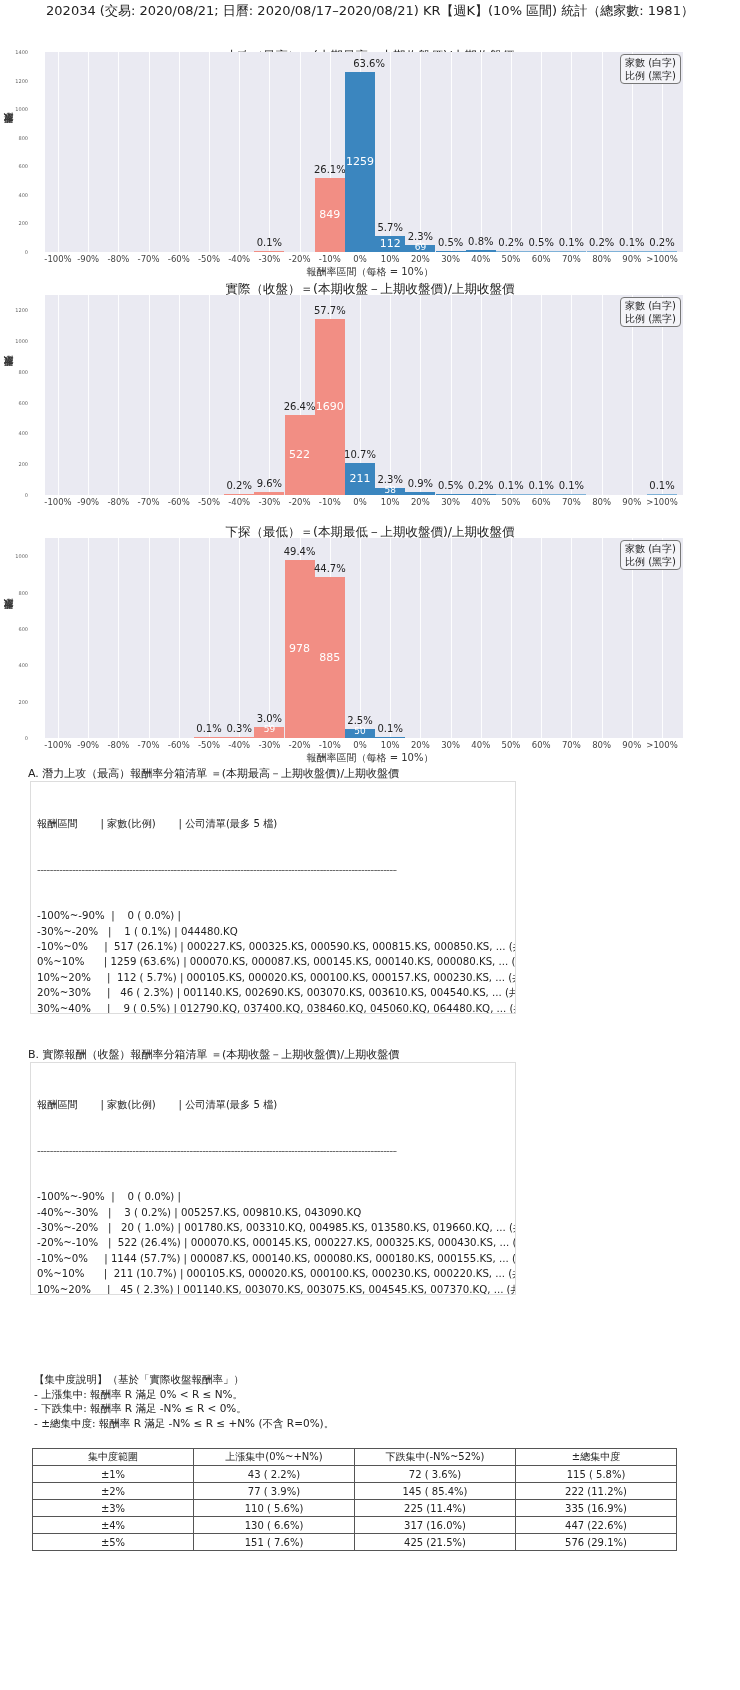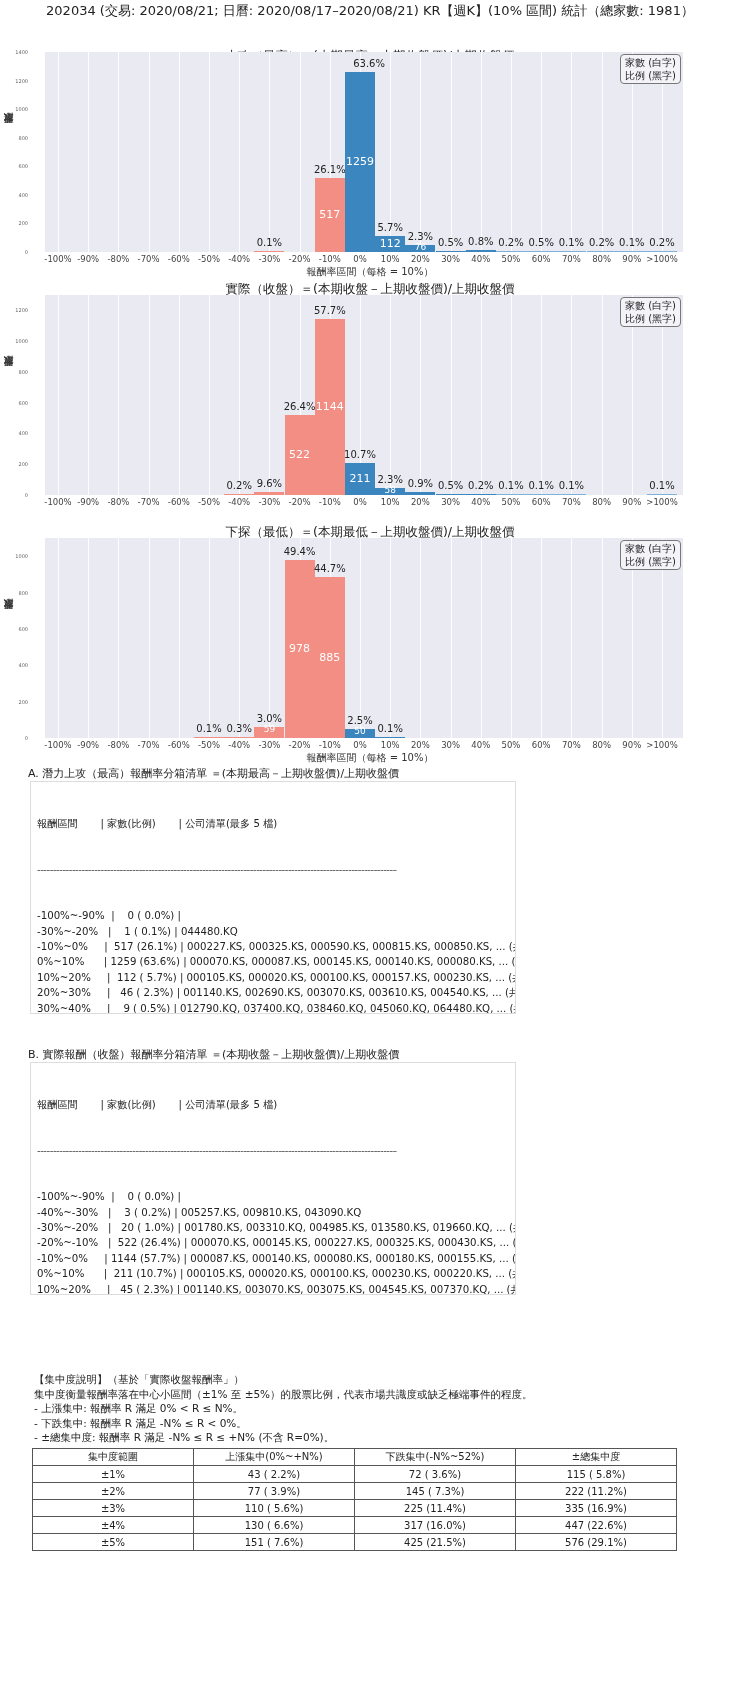--- a/index.html
+++ b/index.html
@@ -67,33 +67,33 @@
       <div class="vgrid" style="left: 73.4px;"></div>
       <div class="vgrid" style="left: 43.2px;"></div>
       <div class="vgrid" style="left: 13px;"></div>
     <div class="legend">
       <div>家數 (白字)</div>
       <div>比例 (黑字)</div>
     </div>
   <div class="bar neg" style="left: 209.4px; width: 30px; height: 1.5px;"></div>
       <div class="bar-pct" style="left: 199.4px; top: 184.5px;">0.1%</div>
       <div class="bar neg" style="left: 269.8px; width: 30px; height: 73.8571px;">
-        <div class="bar-count" style="top: 29.9286px;">517</div>
+        <div class="bar-count" style="top: 29.9286px;">849</div>
       </div>
       <div class="bar-pct" style="left: 259.8px; top: 112.143px;">26.1%</div>
       <div class="bar pos" style="left: 300px; width: 30px; height: 179.857px;">
         <div class="bar-count" style="top: 82.9286px;">1259</div>
       </div>
       <div class="bar-pct" style="left: 290px; top: 6.14286px; text-align: right;">63.6%</div>
       <div class="bar pos" style="left: 330.2px; width: 30px; height: 16px;">
         <div class="bar-count" style="top: 1px;">112</div>
       </div>
       <div class="bar-pct" style="left: 320.2px; top: 170px;">5.7%</div>
       <div class="bar pos" style="left: 360.4px; width: 30px; height: 6.57143px;">
-        <div class="bar-count" style="top: -3px; font-size: 9px;">76</div>
+        <div class="bar-count" style="top: -3px; font-size: 9px;">69</div>
       </div>
       <div class="bar-pct" style="left: 350.4px; top: 179.429px;">2.3%</div>
       <div class="bar pos" style="left: 390.6px; width: 30px; height: 1.5px;"></div>
       <div class="bar-pct" style="left: 380.6px; top: 184.5px;">0.5%</div>
       <div class="bar pos" style="left: 420.8px; width: 30px; height: 2.14286px;"></div>
       <div class="bar-pct" style="left: 410.8px; top: 183.857px;">0.8%</div>
       <div class="bar pos light" style="left: 451px; width: 30px; height: 1.5px;"></div>
       <div class="bar-pct" style="left: 441px; top: 184.5px;">0.2%</div>
       <div class="bar pos light" style="left: 481.2px; width: 30px; height: 1.5px;"></div>
       <div class="bar-pct" style="left: 471.2px; top: 184.5px;">0.5%</div>
@@ -172,21 +172,21 @@
     </div>
   <div class="bar neg" style="left: 179.2px; width: 30px; height: 1.5px;"></div>
       <div class="bar-pct" style="left: 169.2px; top: 184.5px;">0.2%</div>
       <div class="bar neg" style="left: 209.4px; width: 30px; height: 3.07692px;"></div>
       <div class="bar-pct" style="left: 199.4px; top: 182.923px;">9.6%</div>
       <div class="bar neg" style="left: 239.6px; width: 30px; height: 80.3077px;">
         <div class="bar-count" style="top: 33.1538px;">522</div>
       </div>
       <div class="bar-pct" style="left: 229.6px; top: 105.692px;">26.4%</div>
       <div class="bar neg" style="left: 269.8px; width: 30px; height: 176px;">
-        <div class="bar-count" style="top: 81px;">1144</div>
+        <div class="bar-count" style="top: 81px;">1690</div>
       </div>
       <div class="bar-pct" style="left: 259.8px; top: 10px;">57.7%</div>
       <div class="bar pos" style="left: 300px; width: 30px; height: 32.4615px;">
         <div class="bar-count" style="top: 9.23077px;">211</div>
       </div>
       <div class="bar-pct" style="left: 290px; top: 153.538px;">10.7%</div>
       <div class="bar pos" style="left: 330.2px; width: 30px; height: 6.92308px;">
         <div class="bar-count" style="top: -3px; font-size: 9px;">58</div>
       </div>
       <div class="bar-pct" style="left: 320.2px; top: 179.077px;">2.3%</div>
@@ -325,21 +325,20 @@
 
 <div class="section-title" style="top:1047px;text-align:center;">B. 實際報酬（收盤）報酬率分箱清單 ＝(本期收盤－上期收盤價)/上期收盤價</div>
 <div class="listbox" style="top:1062px;height:233px;">
   <div>報酬區間       | 家數(比例)       | 公司清單(最多 5 檔)</div>
   <div class="sep">----------------------------------------------------------------------------------------------------------------------------</div>
   <div class="rows"><div>-100%~-90%  |    0 ( 0.0%) |</div><div>-40%~-30%   |    3 ( 0.2%) | 005257.KS, 009810.KS, 043090.KQ</div><div>-30%~-20%   |   20 ( 1.0%) | 001780.KS, 003310.KQ, 004985.KS, 013580.KS, 019660.KQ, ... (共 20 檔)</div><div>-20%~-10%   |  522 (26.4%) | 000070.KS, 000145.KS, 000227.KS, 000325.KS, 000430.KS, ... (共 522 檔)</div><div>-10%~0%     | 1144 (57.7%) | 000087.KS, 000140.KS, 000080.KS, 000180.KS, 000155.KS, ... (共 1144 檔)</div><div>0%~10%      |  211 (10.7%) | 000105.KS, 000020.KS, 000100.KS, 000230.KS, 000220.KS, ... (共 211 檔)</div><div>10%~20%     |   45 ( 2.3%) | 001140.KS, 003070.KS, 003075.KS, 004545.KS, 007370.KQ, ... (共 45 檔)</div></div>
 </div>
 
 <div class="notes">
   <div>【集中度說明】（基於「實際收盤報酬率」）</div>
-  <div>集中度衡量報酬率落在中心小區間（±1% 至 ±5%）的股票比例，代表市場共識度或缺乏極端事件的程度。</div>
   <div> - 上漲集中: 報酬率 R 滿足 0% &lt; R ≤ N%。</div>
   <div> - 下跌集中: 報酬率 R 滿足 -N% ≤ R &lt; 0%。</div>
   <div> - ±總集中度: 報酬率 R 滿足 -N% ≤ R ≤ +N% (不含 R=0%)。</div>
 </div>
 
 <table class="conc">
   <thead>
     <tr>
       <th style="width:25%">集中度範圍</th>
       <th style="width:25%">上漲集中(0%~+N%)</th>
@@ -350,21 +349,21 @@
   <tbody>
     <tr>
       <td>±1%</td>
       <td>43 ( 2.2%)</td>
       <td>72 ( 3.6%)</td>
       <td>115 ( 5.8%)</td>
     </tr>
     <tr>
       <td>±2%</td>
       <td>77 ( 3.9%)</td>
-      <td>145 ( 7.3%)</td>
+      <td>145 ( 85.4%)</td>
       <td>222 (11.2%)</td>
     </tr>
     <tr>
       <td>±3%</td>
       <td>110 ( 5.6%)</td>
       <td>225 (11.4%)</td>
       <td>335 (16.9%)</td>
     </tr>
     <tr>
       <td>±4%</td>

